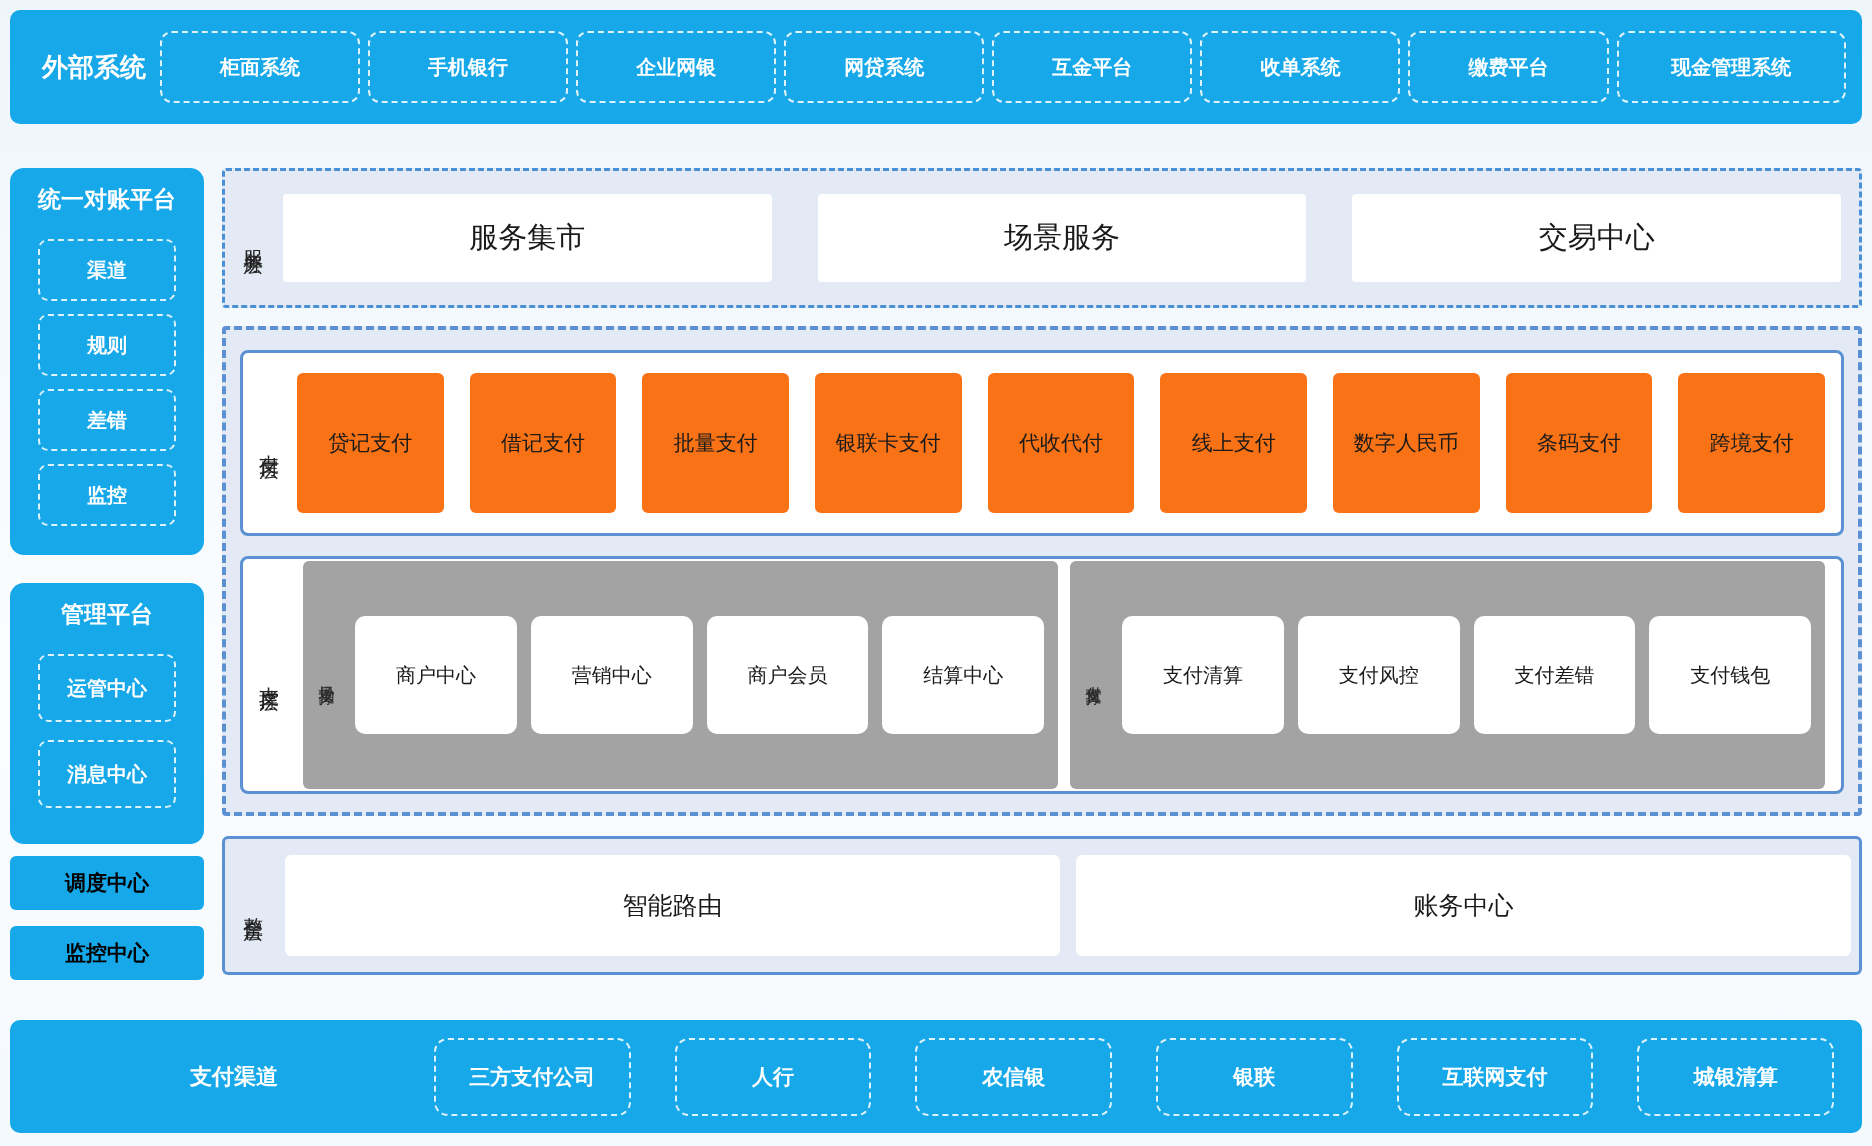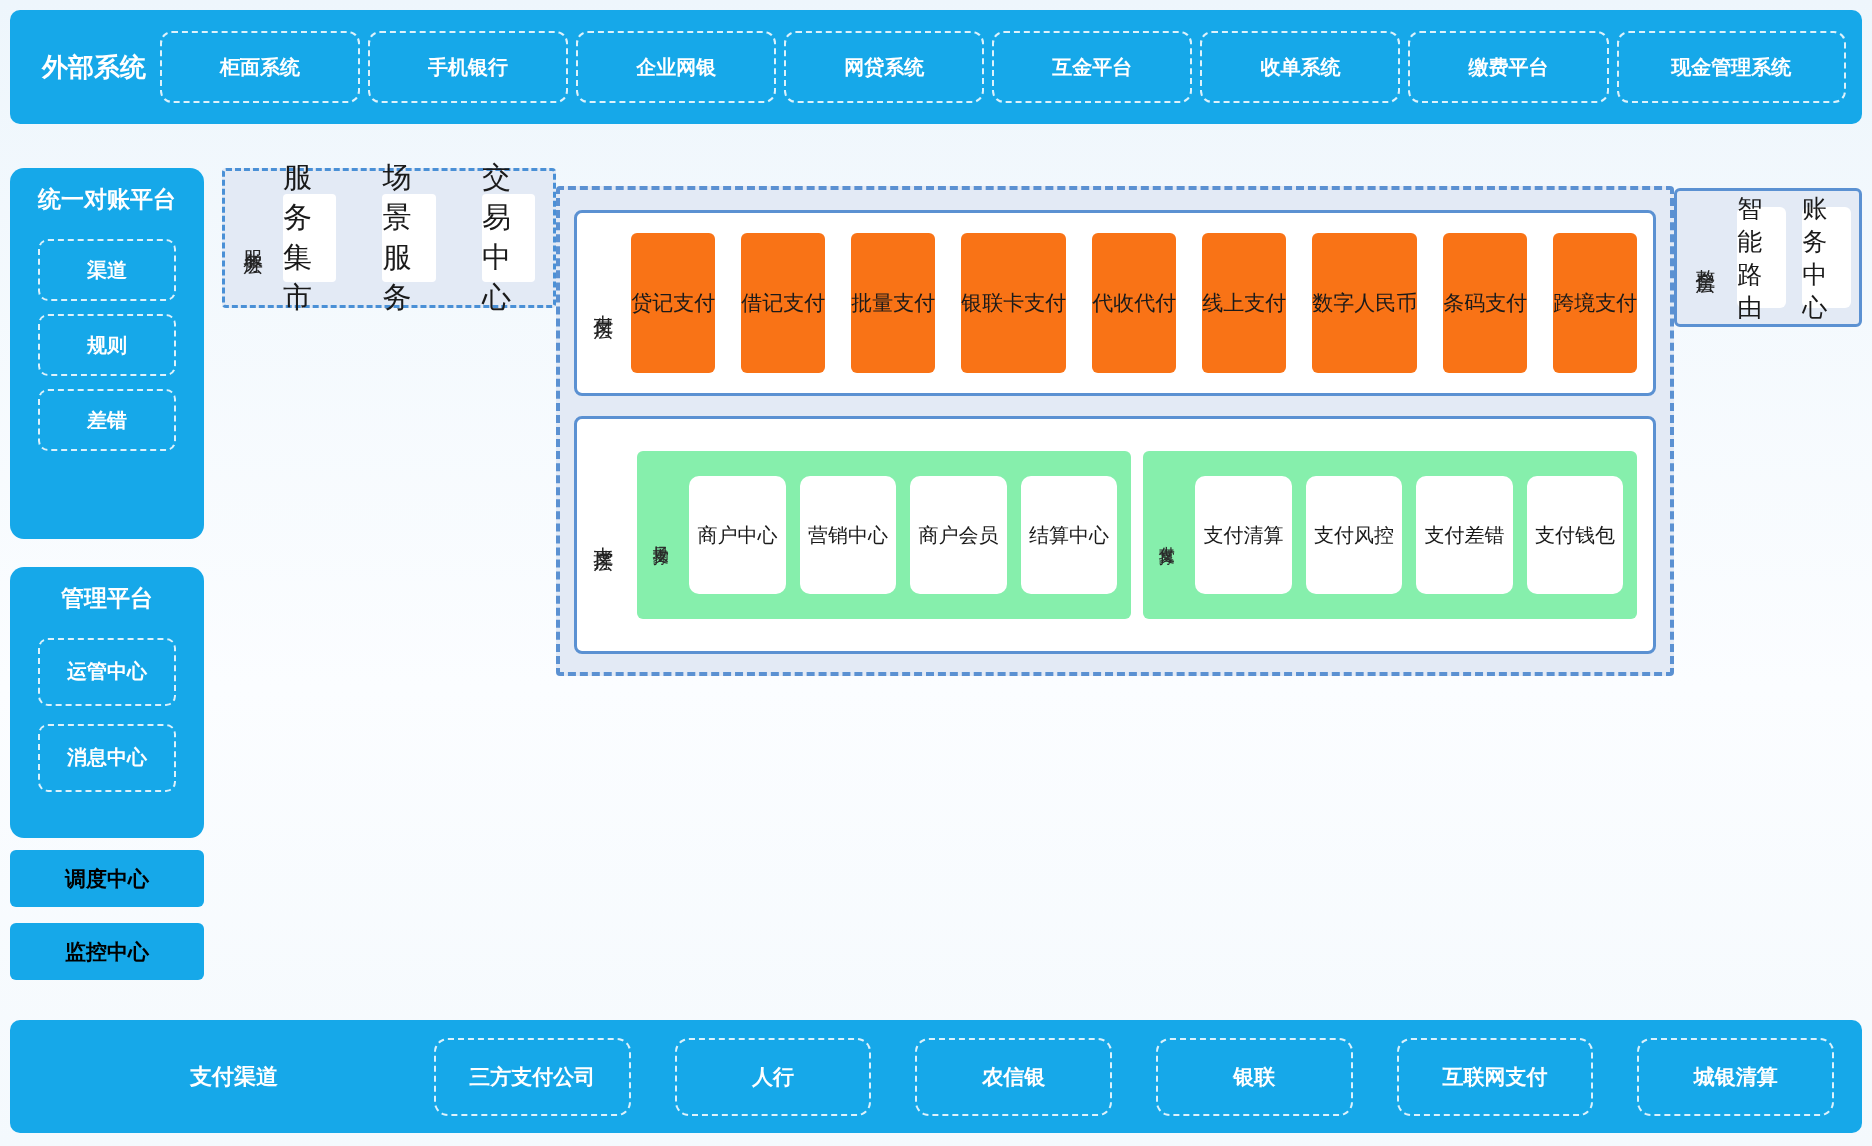--- a/index.html
+++ b/index.html
@@ -42,21 +42,21 @@
     font-size: 20px;
     font-weight: bold;
     white-space: nowrap;
   }
   .dash-box.grow-lg { flex: 1.15; }
   .bottom-bar .dash-box { height: 78px; border-radius: 14px; font-size: 21px; }
 
   
   .mid { display: flex; margin-top: 44px; height: 812px; }
   .left-col { flex: 0 0 187px; display: flex; flex-direction: column; }
-  .main-col { flex: 1; margin-left: 18px; display: flex; }
+  .main-col { flex: 1; margin-left: 18px; display: flex; flex-direction: column; }
 
   
   .blue-block {
     background: #16a8e9;
     border-radius: 14px;
     color: #fff;
     padding: 16px 28px;
   }
   .blue-block-title {
     font-size: 23px;
@@ -155,22 +155,22 @@
     align-items: center;
     justify-content: center;
     font-size: 21px;
     color: #1a1a1a;
     white-space: nowrap;
   }
   .support-layer { height: 240px; gap: 10px; }
   .support-panels { flex: 1; display: flex; gap: 12px; margin-left: 4px; }
   .panel {
     flex: 1;
-    height: 168px;
-    background: #86efac;
+    height: 228px;
+    background: #a3a3a3;
     border-radius: 6px;
     display: flex;
     align-items: center;
     padding: 0 14px 0 8px;
     gap: 14px;
   }
   .panel .white-item {
     flex: 1;
     height: 118px;
     background: #ffffff;
@@ -218,20 +218,21 @@
   </div>
 
   <div class="mid">
 
     <div class="left-col">
       <div class="blue-block block-recon">
         <div class="blue-block-title">统一对账平台</div>
         <div class="dash-box">渠道</div>
         <div class="dash-box">规则</div>
         <div class="dash-box">差错</div>
+        <div class="dash-box">监控</div>
       </div>
 
       <div class="blue-block block-mgmt">
         <div class="blue-block-title">管理平台</div>
         <div class="dash-box">运管中心</div>
         <div class="dash-box">消息中心</div>
       </div>
 
       <div class="blue-solid first">调度中心</div>
       <div class="blue-solid second">监控中心</div>

